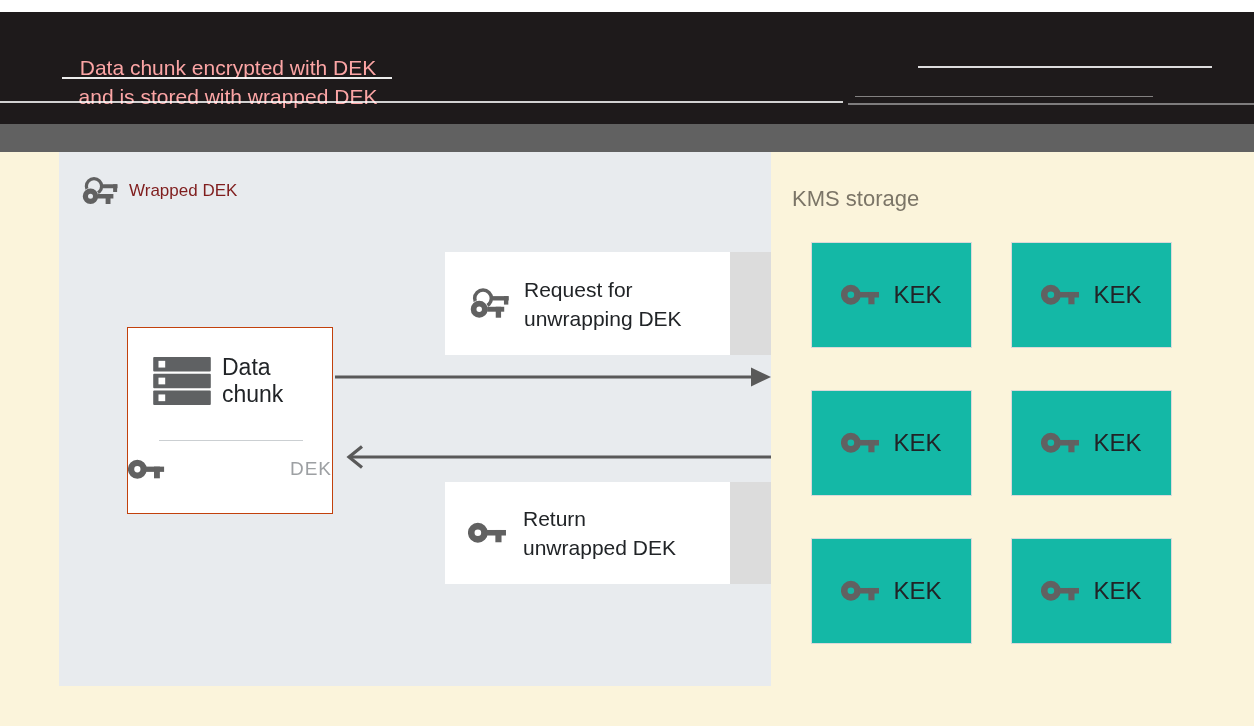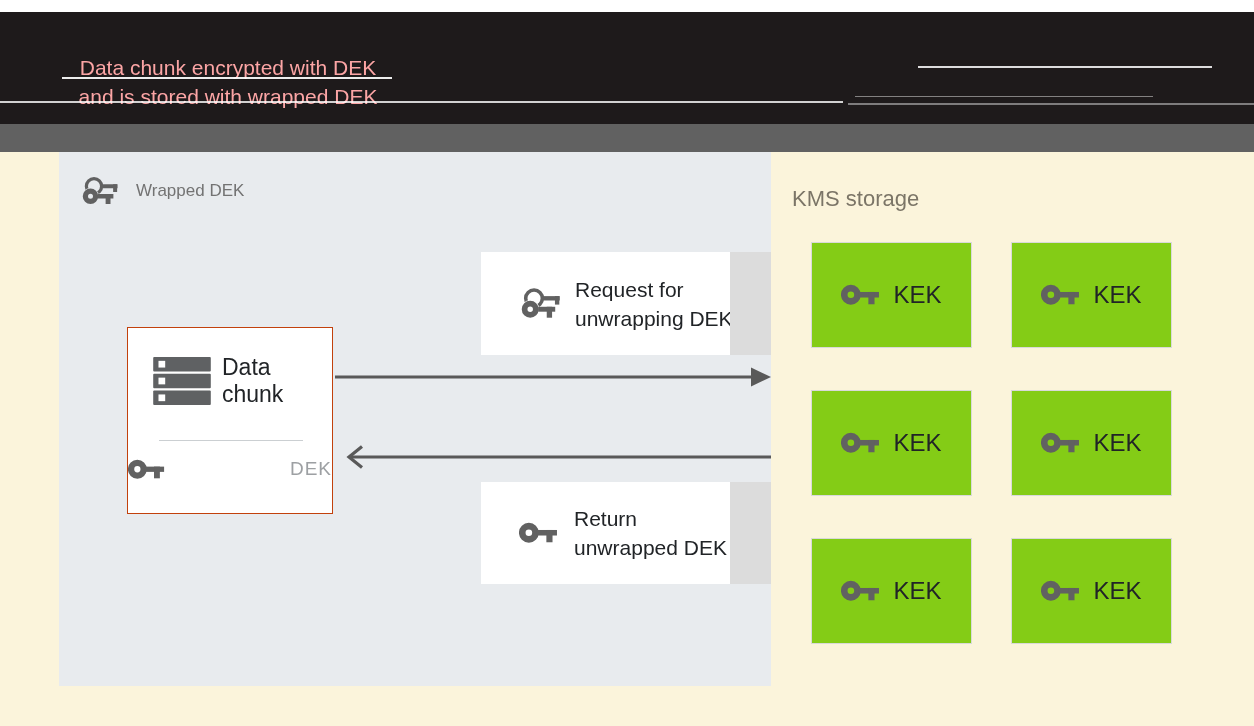--- a/index.html
+++ b/index.html
@@ -14,49 +14,49 @@
   .caption.left  { left:20px;  width:416px; }
   .caption.right { left:795px; width:400px; }
   .glitch { position:absolute; }
 
   .graybar { position:absolute; left:0; top:124px; width:1254px; height:28px; background:#616161; }
 
   
   .canvas { position:absolute; left:0; top:152px; width:1254px; height:574px; background:#fbf4db; }
   .bluepanel { position:absolute; left:59px; top:0; width:712px; height:534px; background:#e8ebee; }
 
-  .wdk-label { position:absolute; left:21px; top:24px; display:flex; align-items:center; gap:18px;
-               color:#737373; font-size:17px; }
+  .wdk-label { position:absolute; left:21px; top:24px; display:flex; align-items:center; gap:11px;
+               color:#7f1d1d; font-size:17px; }
 
   .data-chunk-box { position:absolute; left:68px; top:175px; width:206px; height:187px;
                     background:#ffffff; border:1px solid #c2410c; box-sizing:border-box; }
   .dc-row1 { position:absolute; left:25px; top:26px; display:flex; align-items:center; gap:11px; }
   .dc-title { font-size:23px; line-height:27px; color:#212427; }
   .dc-divider { position:absolute; left:31px; top:112px; width:144px; height:1px; background:#cbcfd2; }
   .dc-row2 { position:absolute; left:0; top:130px; width:100%; display:flex; align-items:center;
              justify-content:space-between; gap:17px; }
   .dc-dek { font-size:19px; color:#9da0a3; letter-spacing:1px; }
 
   .flow-box { position:absolute; left:386px; width:287px; background:#ffffff;
-              display:flex; align-items:center; padding-left:38px; gap:15px; box-sizing:border-box;margin-left:36px; }
+              display:flex; align-items:center; padding-left:23px; gap:15px; box-sizing:border-box; }
   .flow-box.request { top:100px; height:103px; }
   .flow-box.return  { top:330px; height:102px; }
   .flow-label { font-size:21px; line-height:29px; color:#212427; }
   .gray-ext { position:absolute; left:671px; width:41px; background:#dcdcdc; }
   .gray-ext.request { top:100px; height:103px; }
   .gray-ext.return  { top:330px; height:102px; }
 
   .arrow { position:absolute; left:276px; width:436px; }
   .arrow.to-kms   { top:212px; height:26px; }
   .arrow.to-chunk { top:291px; height:28px; }
 
   .kms-label { position:absolute; left:792px; top:34px; font-size:22px; color:#7b7567; }
   .kek-grid { position:absolute; left:811px; top:90px; display:grid;
               grid-template-columns:161px 161px; column-gap:39px; row-gap:42px; }
-  .kek-box { width:161px; height:106px; background:#84cc16; border:1.5px solid #d9d9d9;
+  .kek-box { width:161px; height:106px; background:#14b8a6; border:1.5px solid #d9d9d9;
              box-sizing:border-box; display:flex; align-items:center; justify-content:center; gap:12px; }
   .kek-label { font-size:24px; color:#212427; }
 
   
   .wkey-on-panel { --halo:#e8ebee; }
   .wkey-on-white { --halo:#ffffff; }
   .defs { position:absolute; width:0; height:0; overflow:hidden; }
 </style>
 </head>
 <body>

